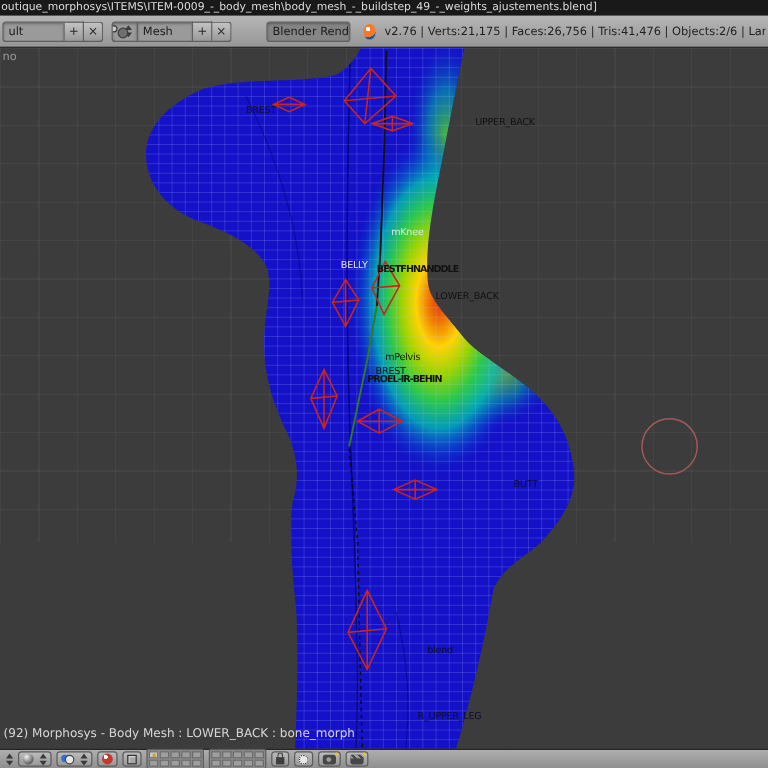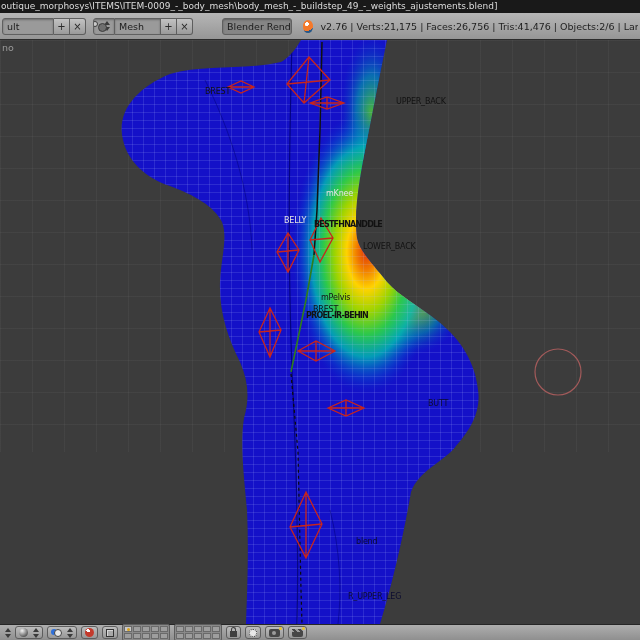--- a/index.html
+++ b/index.html
@@ -207,20 +207,21 @@
   <span class="lbl lbl-dark lbl-smash" style="left:314px;top:180px">BESTFHNANDDLE</span>
   <span class="lbl lbl-dark" style="left:363px;top:202px">LOWER_BACK</span>
   <span class="lbl lbl-dark" style="left:321px;top:253px">mPelvis</span>
   <span class="lbl lbl-dark" style="left:313px;top:265px">BREST</span>
   <span class="lbl lbl-dark lbl-smash" style="left:306px;top:271px">PROEL-IR-BEHIN</span>
   <span class="lbl lbl-navy" style="left:388px;top:359px">BUTT</span>
   <span class="lbl lbl-dark" style="left:205px;top:47px">BREST</span>
   <span class="lbl lbl-navy" style="left:316px;top:497px">blend</span>
   <span class="lbl lbl-navy" style="left:308px;top:552px">R_UPPER_LEG</span>
 
+  <span class="status-text">(92) Morphosys - Body Mesh : LOWER_BACK : bone_morph</span>
 </div>
 
 <div class="vpheader">
   <span class="stepper">
       <i class="up"></i>
       <i class="dn"></i>
     </span>
   <div class="vbtn">
     <span class="sphere-ico"></span>
     <span class="stepper">

